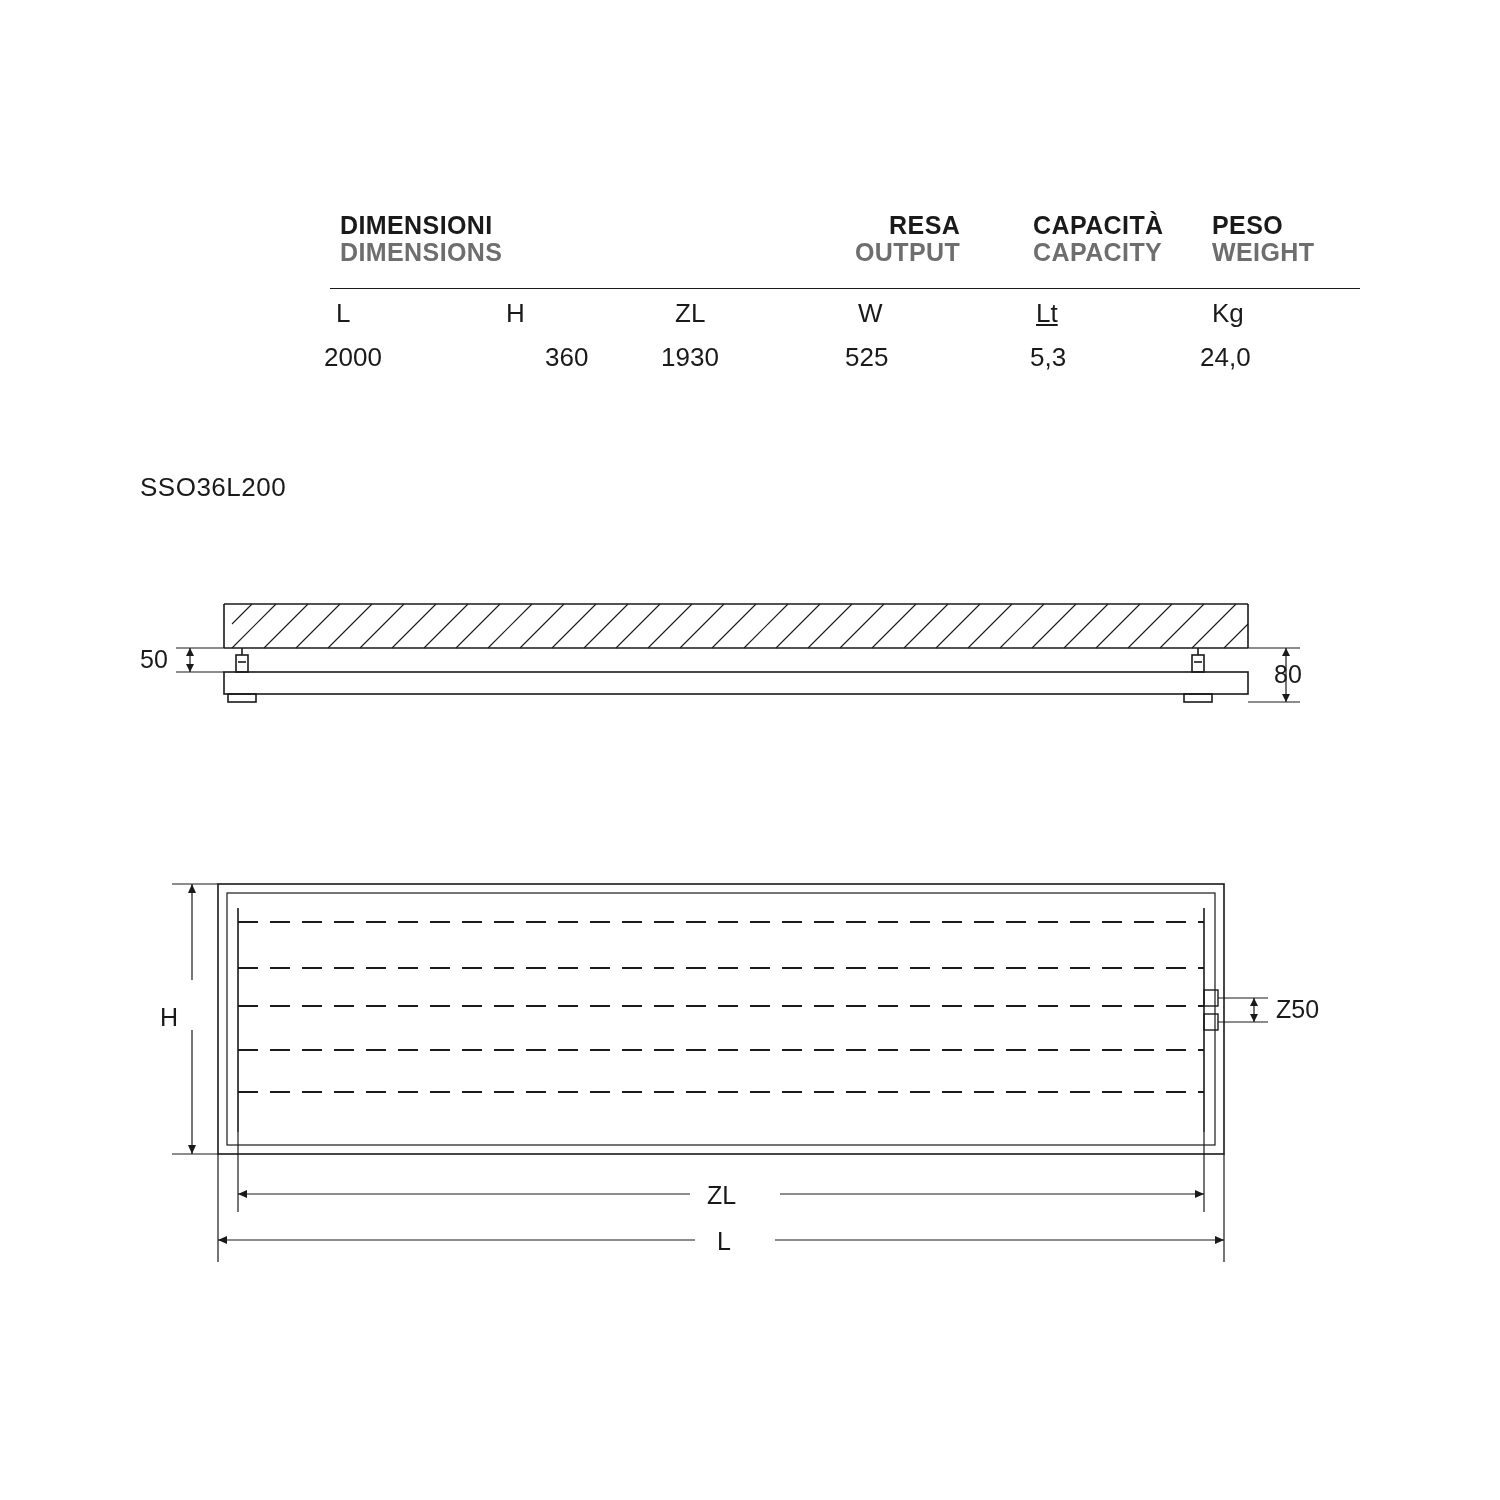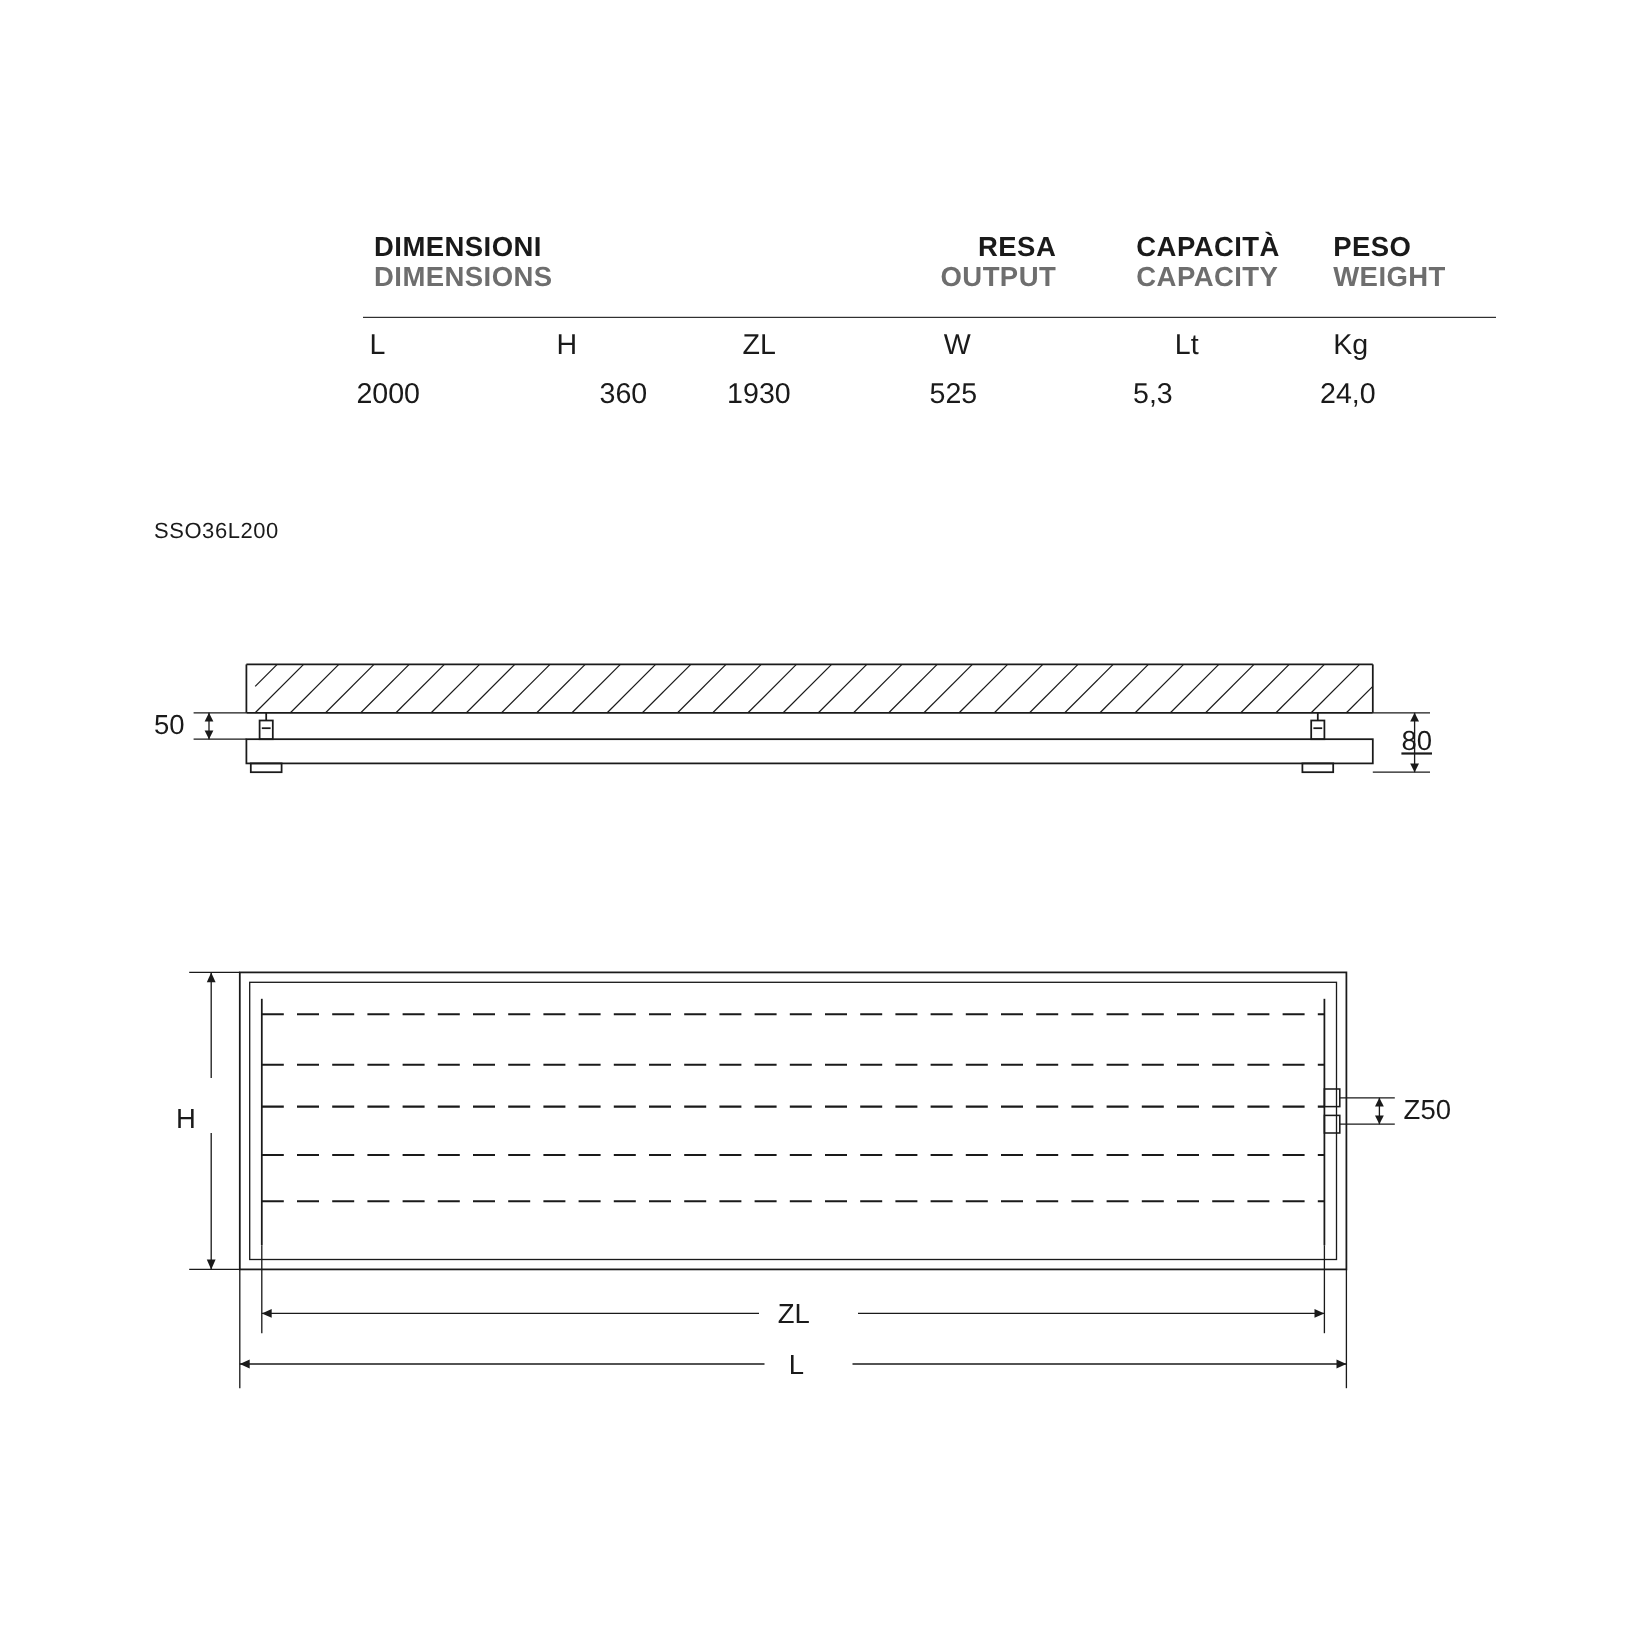--- a/index.html
+++ b/index.html
@@ -64,21 +64,21 @@
     position: absolute;
     font-size: 26px;
     color: #1a1a1a;
     white-space: nowrap;
   }
   .cell.unit { font-size: 26px; }
   .model-code {
     position: absolute;
     left: 0;
     top: 130px;
-    font-size: 20px;
+    font-size: 26px;
     letter-spacing: 0.5px;
     color: #1a1a1a;
     white-space: nowrap;
   }
 
   
   .drawing {
     position: absolute;
     left: 0;
     top: 0;
@@ -114,21 +114,21 @@
     </div>
   </div>
 
   <div class="rule"></div>
 
   <div class="units-row">
     <span class="cell unit" style="left:196px;">L</span>
     <span class="cell unit" style="left:366px;">H</span>
     <span class="cell unit" style="left:535px;">ZL</span>
     <span class="cell unit" style="left:718px;">W</span>
-    <span class="cell unit" style="left:928px;">Lt</span>
+    <span class="cell unit" style="left:896px;text-decoration:underline;">Lt</span>
     <span class="cell unit" style="left:1072px;">Kg</span>
   </div>
 
   <div class="values-row">
     <span class="model-code">SSO36L200</span>
     <span class="cell" style="left:184px;">2000</span>
     <span class="cell" style="left:357px;margin-left:48px;">360</span>
     <span class="cell" style="left:521px;">1930</span>
     <span class="cell" style="left:705px;">525</span>
     <span class="cell" style="left:890px;">5,3</span>
@@ -268,17 +268,17 @@
       <line x1="1224" y1="1154" x2="1224" y2="1262"></line>
       <line x1="218" y1="1240" x2="695" y2="1240"></line>
       <line x1="775" y1="1240" x2="1224" y2="1240"></line>
       <path d="M218 1240 l9 -4 v8 z" fill="#1a1a1a" stroke="none"></path>
       <path d="M1224 1240 l-9 -4 v8 z" fill="#1a1a1a" stroke="none"></path>
     </g>
   </g>
 </svg>
 
 <span class="dim-label" style="left:140px; top:645px;">50</span>
-<span class="dim-label" style="left:1274px; top:660px;text-decoration:underline;">80</span>
+<span class="dim-label" style="left:1274px; top:660px;">80</span>
 <span class="dim-label" style="left:160px; top:1003px;">H</span>
 <span class="dim-label" style="left:1276px; top:995px;">Z50</span>
 <span class="dim-label" style="left:707px; top:1181px;">ZL</span>
 <span class="dim-label" style="left:717px; top:1227px;">L</span>
 
 </body></html>

